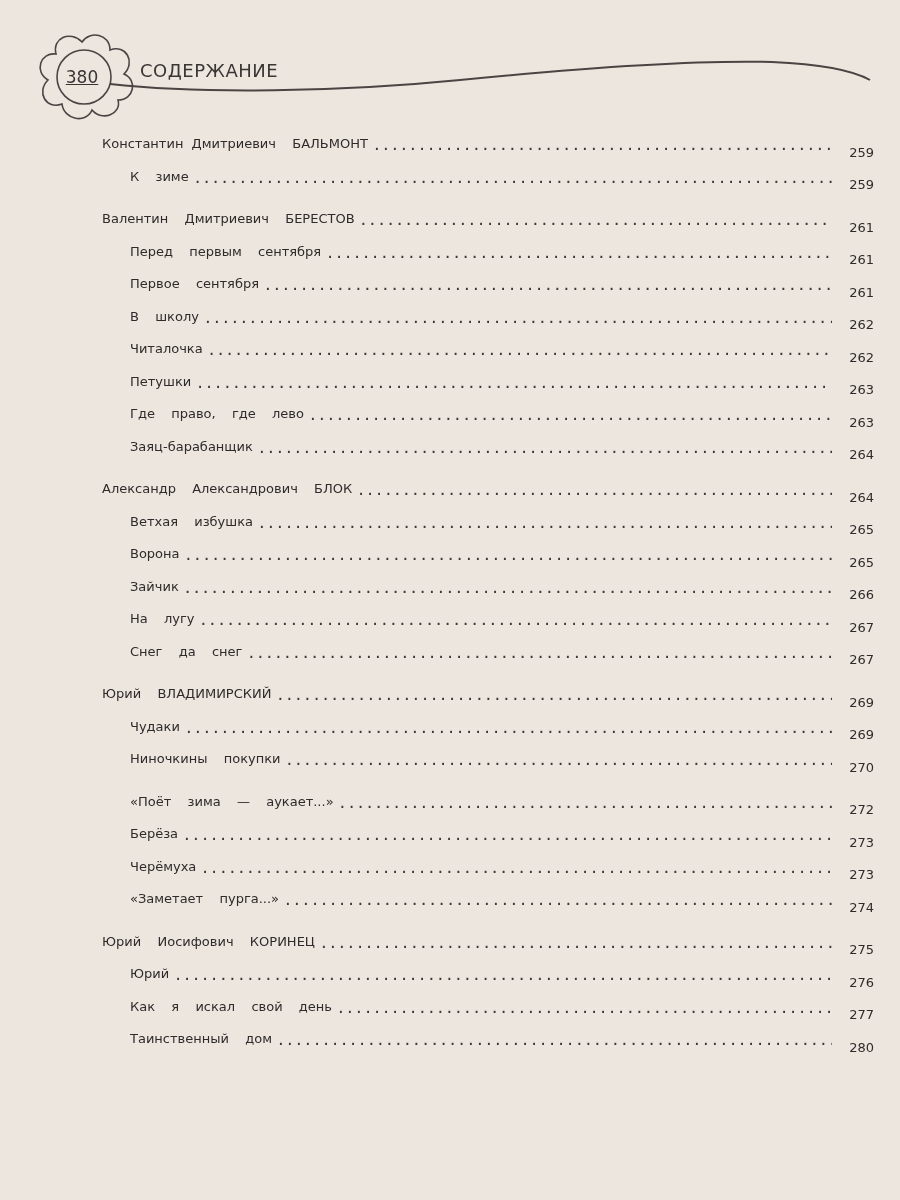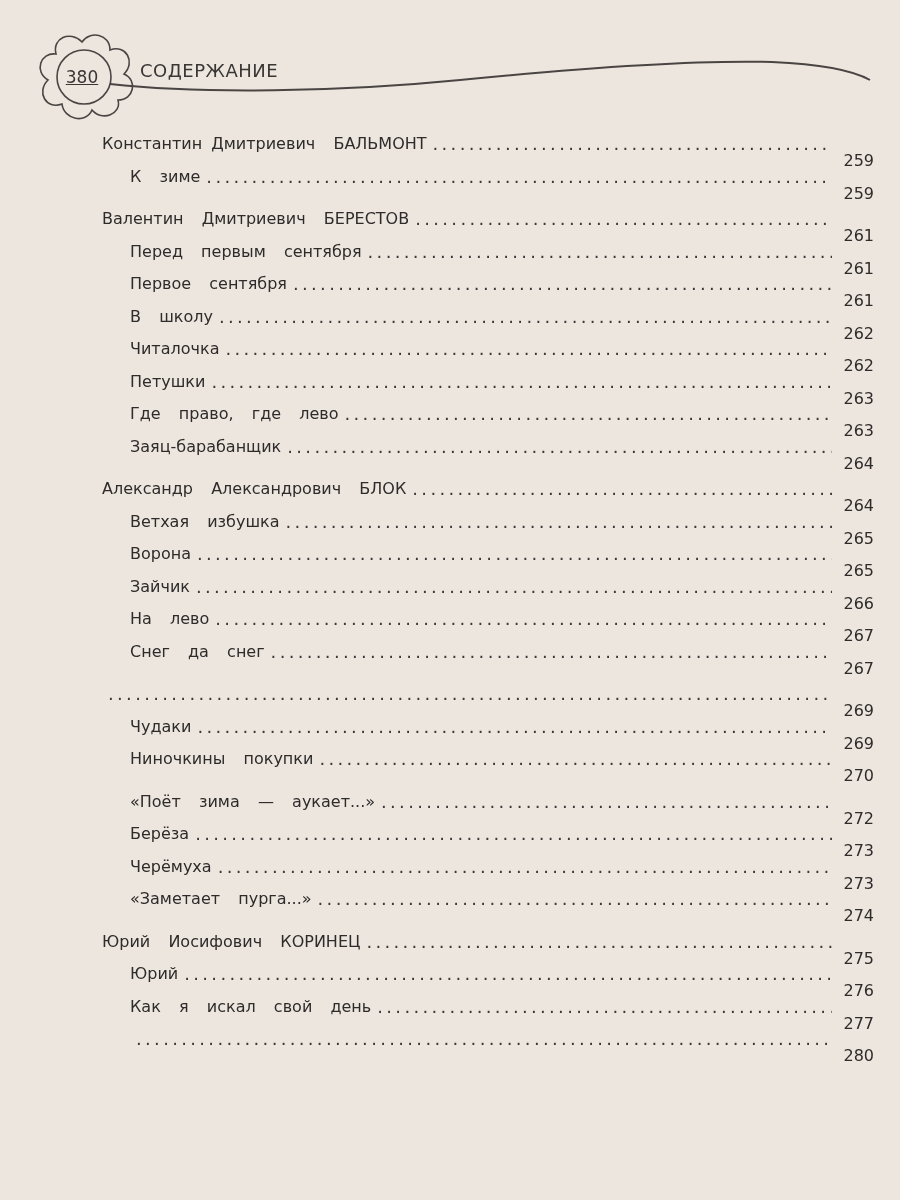--- a/index.html
+++ b/index.html
@@ -16,22 +16,22 @@
     position:absolute; left:59px; top:67px; width:46px; text-align:center;
     font-size:17px; color:#3a3634; font-family:"DejaVu Sans", sans-serif;text-decoration:underline;
   }
   .header-title {
     position:absolute; left:140px; top:60px; font-size:18px; letter-spacing:0.5px;
     color:#3a3634; font-family:"DejaVu Sans", sans-serif;
   }
   .toc { position:absolute; left:102px; top:128px; width:772px; }
   .section { margin-bottom:10px; }
   .entry {
-    display:flex; align-items:flex-start; height:32.5px; line-height:32.5px;
-    font-size:16px; color:#2e2b2a;
+    display:flex; align-items:center; height:32.5px; line-height:32.5px;
+    font-size:13px; color:#2e2b2a;
   }
   .entry.author { }
   .entry.poem { padding-left:28px; }
   .entry .title { white-space:pre; word-spacing:4px; }
   .entry .dots {
     flex:1; overflow:hidden; white-space:nowrap; margin:0 6px 0 6px;
     color:#3b3736; letter-spacing:3.2px; font-size:18px;
   }
   .entry .dots::before {
     content:". . . . . . . . . . . . . . . . . . . . . . . . . . . . . . . . . . . . . . . . . . . . . . . . . . . . . . . . . . . . . . . . . . . . . . . . . . . . . . . . . . . . . . . . . . . . . . . . . .";
@@ -127,33 +127,34 @@
       <span class="title">Ворона</span>
       <span class="dots"></span>
       <span class="pg">265</span>
     </div>
     <div class="entry poem">
       <span class="title">Зайчик</span>
       <span class="dots"></span>
       <span class="pg">266</span>
     </div>
     <div class="entry poem">
-      <span class="title">На  лево</span>
+      <span class="title">На  лугу</span>
       <span class="dots"></span>
       <span class="pg">267</span>
     </div>
     <div class="entry poem">
       <span class="title">Снег  да  снег</span>
       <span class="dots"></span>
       <span class="pg">267</span>
     </div>
   </div>
 
   <div class="section">
     <div class="entry author">
+      <span class="title">Юрий  ВЛАДИМИРСКИЙ</span>
       <span class="dots"></span>
       <span class="pg">269</span>
     </div>
     <div class="entry poem">
       <span class="title">Чудаки</span>
       <span class="dots"></span>
       <span class="pg">269</span>
     </div>
     <div class="entry poem">
       <span class="title">Ниночкины  покупки</span>
@@ -195,17 +196,18 @@
       <span class="title">Юрий</span>
       <span class="dots"></span>
       <span class="pg">276</span>
     </div>
     <div class="entry poem">
       <span class="title">Как  я  искал  свой  день</span>
       <span class="dots"></span>
       <span class="pg">277</span>
     </div>
     <div class="entry poem">
+      <span class="title">Таинственный  дом</span>
       <span class="dots"></span>
       <span class="pg">280</span>
     </div>
   </div>
 </div>
 
 </body></html>

